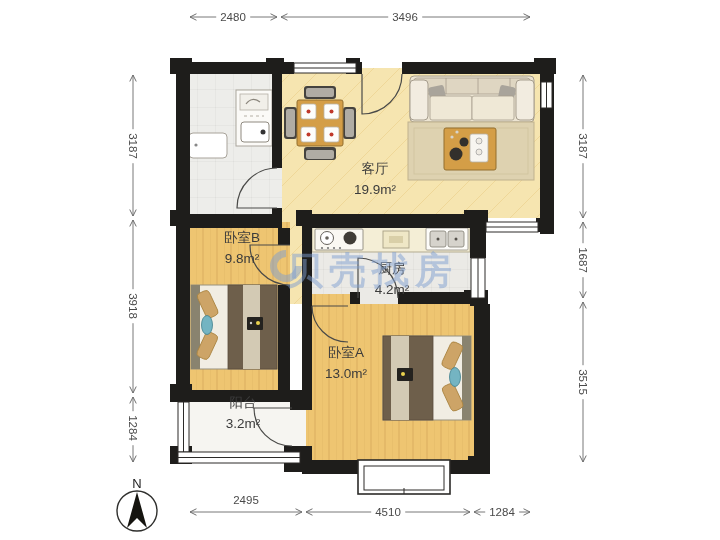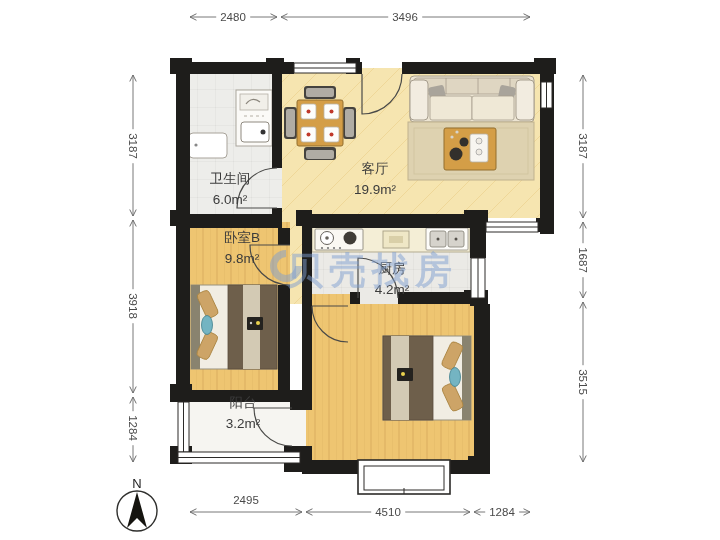--- a/index.html
+++ b/index.html
@@ -251,35 +251,35 @@
     <path d="M306,512 H470" marker-start="url(#arr)" marker-end="url(#arr)"></path>
     <path d="M474,512 H530" marker-start="url(#arr)" marker-end="url(#arr)"></path>
   </g>
 
   <g>
     <circle cx="137" cy="511" r="20" fill="#ffffff" stroke="#2f2f2d" stroke-width="1.4"></circle>
     <path d="M137,492 L147,528 L137,518 L127,528 Z" fill="#15140f"></path>
   </g>
 </svg>
 
-<div class="room-label" style="left:230px;top:189px">
-  <div>卫生间</div>
-  <div>6.0m²</div>
-</div>
 <div class="room-label" style="left:375px;top:179px">
   <div>客厅</div>
   <div>19.9m²</div>
 </div>
 <div class="room-label" style="left:242px;top:248px">
   <div>卧室B</div>
   <div>9.8m²</div>
 </div>
 <div class="room-label" style="left:392px;top:279px">
   <div>厨房</div>
   <div>4.2m²</div>
+</div>
+<div class="room-label" style="left:346px;top:363px">
+  <div>卧室A</div>
+  <div>13.0m²</div>
 </div>
 <div class="room-label" style="left:243px;top:413px">
   <div>阳台</div>
   <div>3.2m²</div>
 </div>
 
 <div class="dim" style="left:233px;top:17px">2480</div>
 <div class="dim" style="left:405px;top:17px">3496</div>
 <div class="dim v" style="left:133px;top:146px">3187</div>
 <div class="dim v" style="left:133px;top:306px">3918</div>

